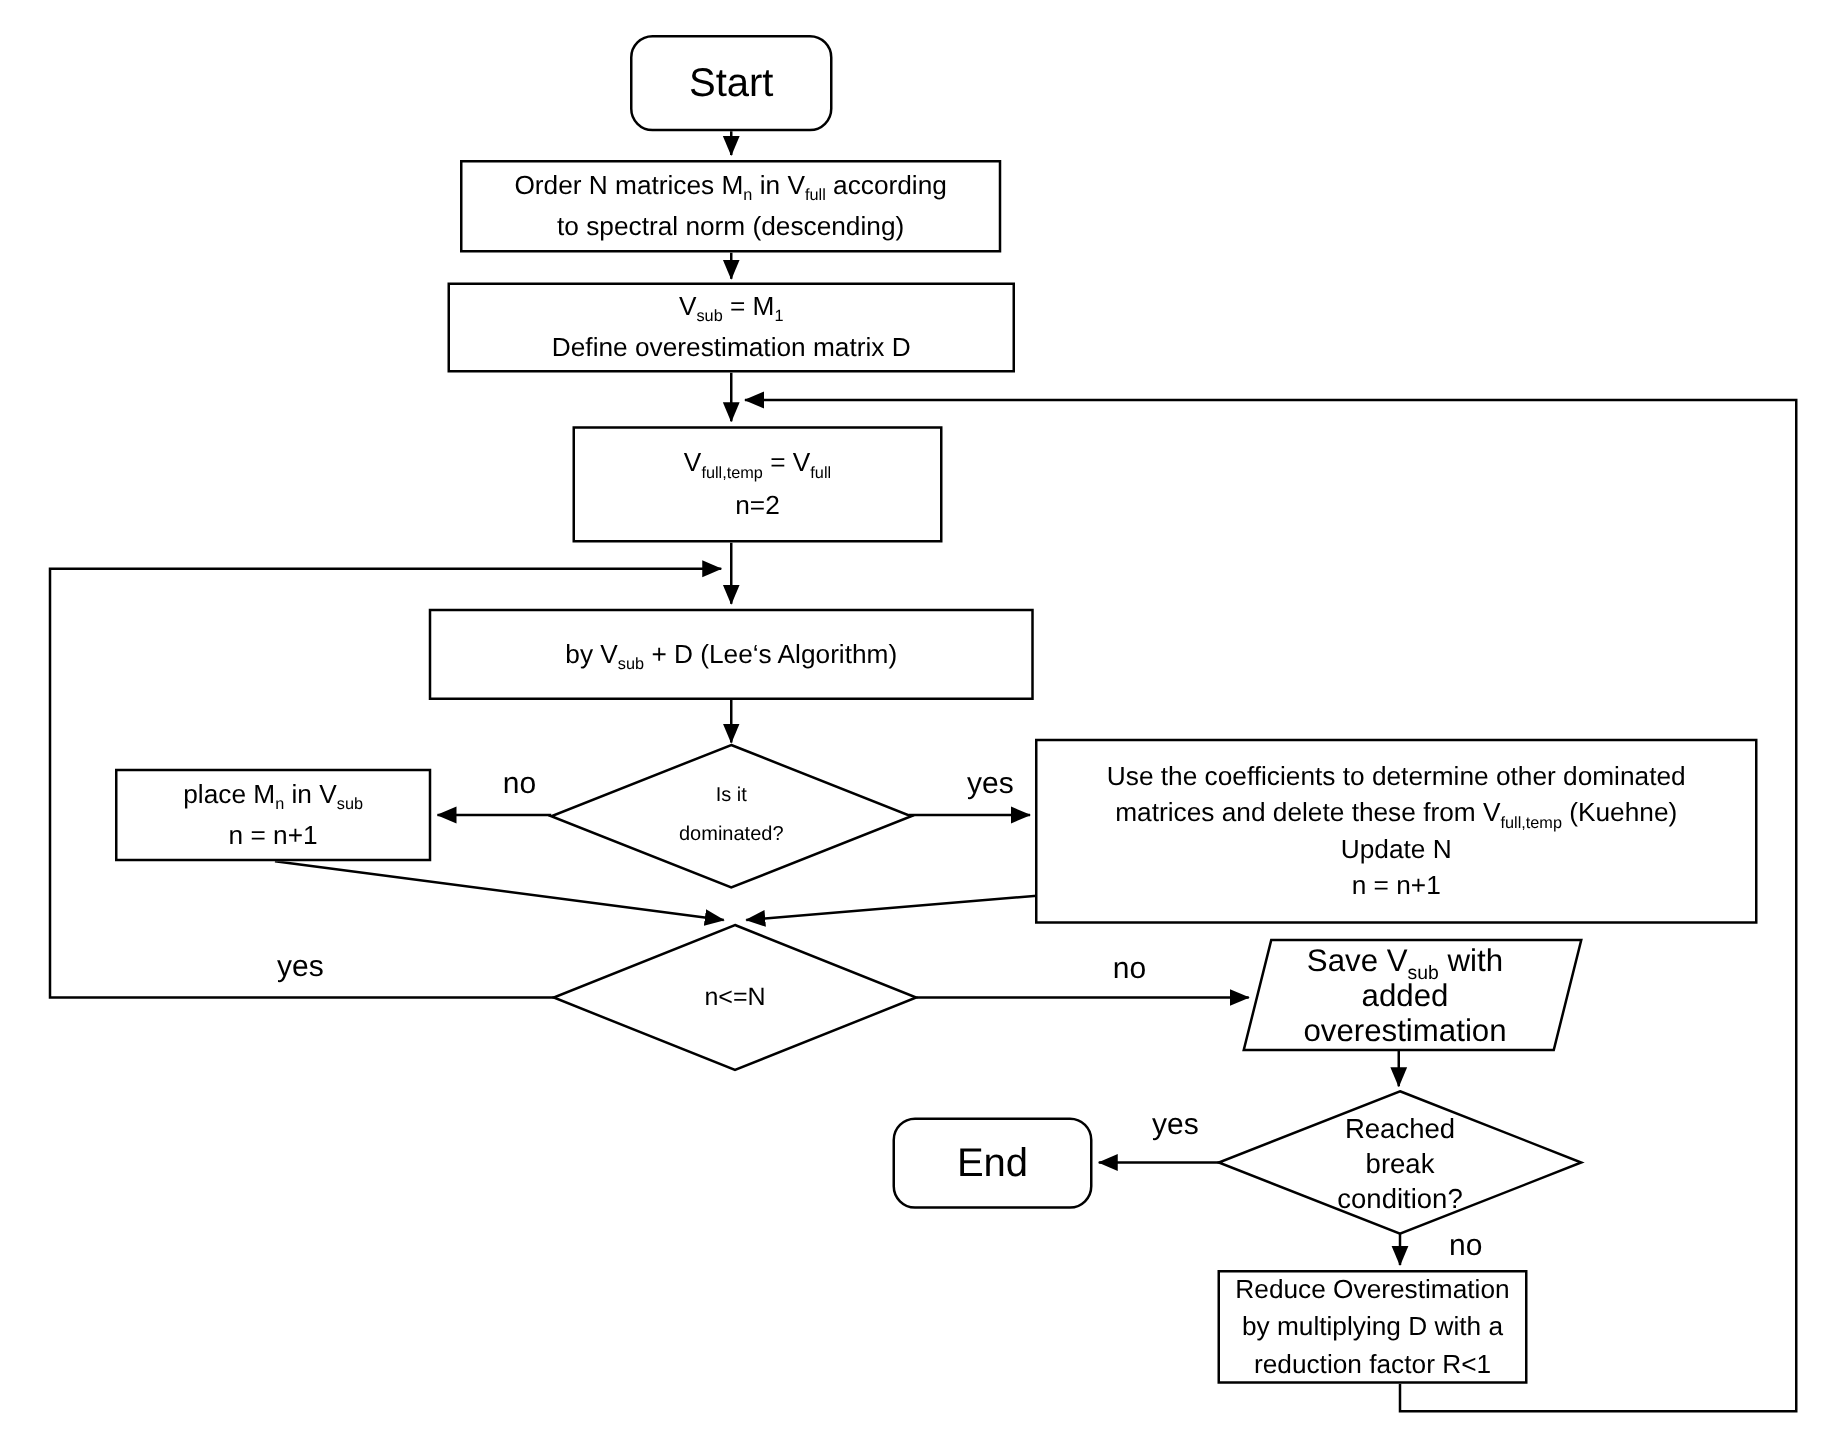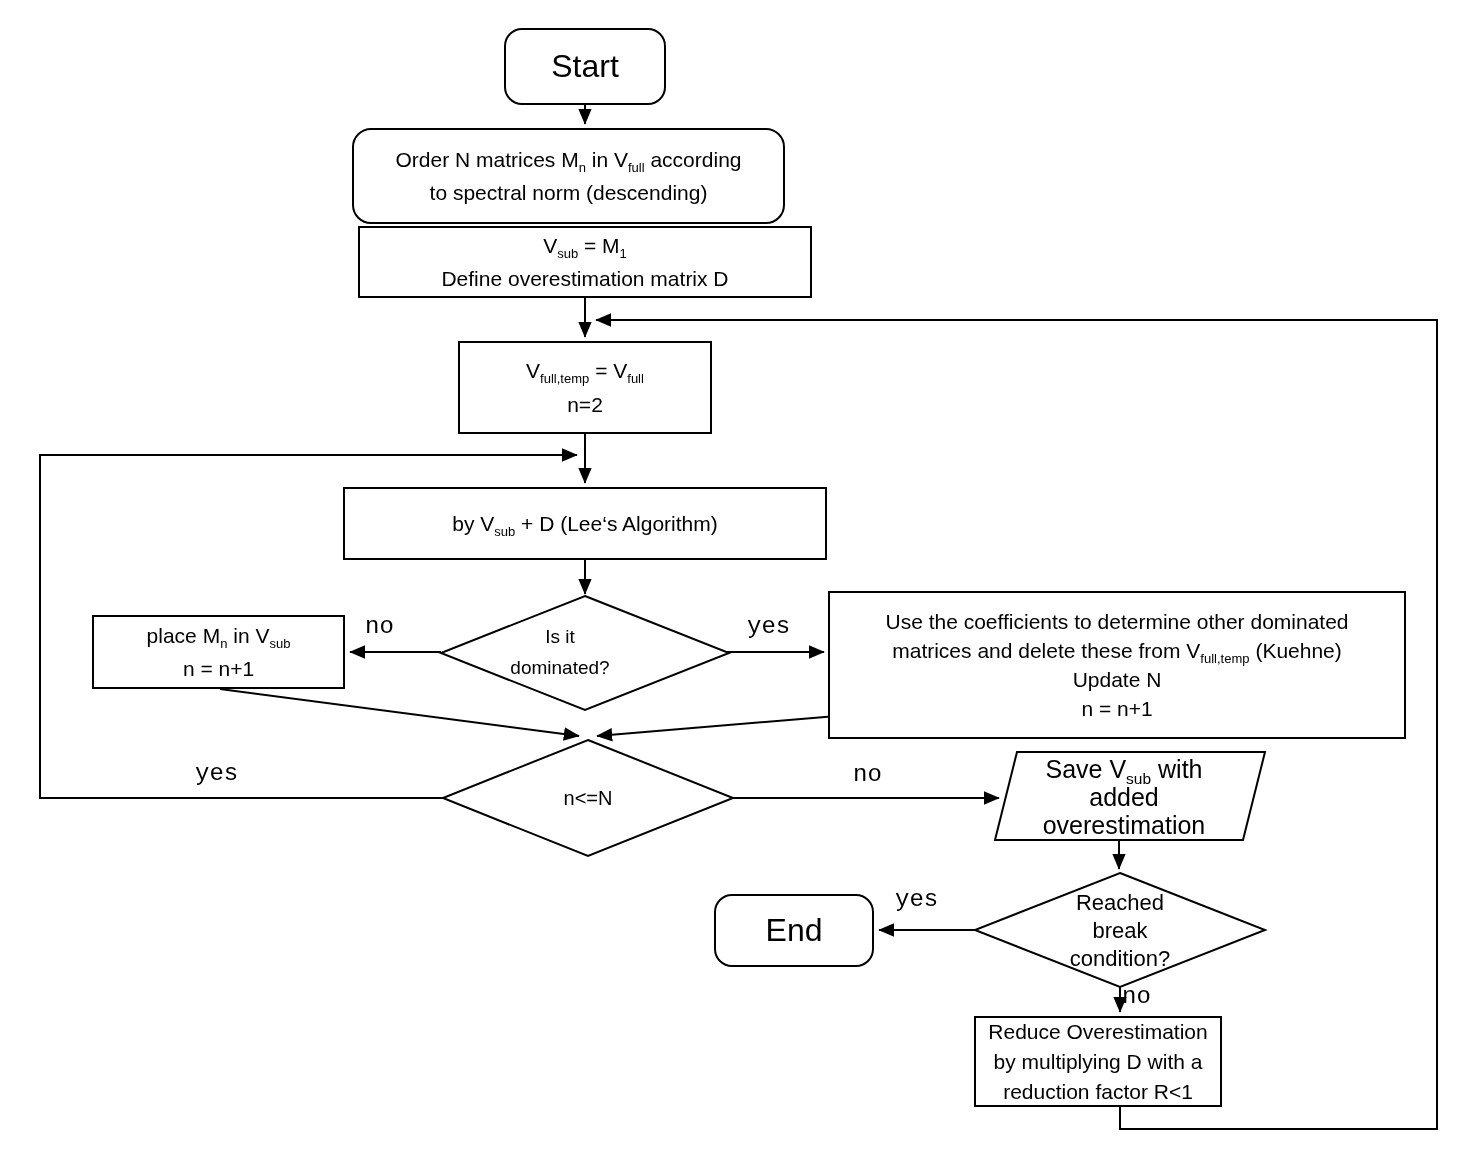--- a/index.html
+++ b/index.html
@@ -13,21 +13,21 @@
     box-sizing:border-box;background:#fff;text-align:center;
   }
   .rect{border:2.5px solid #000;font-size:21px;line-height:33px;}
   .terminal{border:2.5px solid #000;border-radius:18px;font-size:32px;font-weight:400;}
   .overlay{
     position:absolute;display:flex;flex-direction:column;align-items:center;justify-content:center;
     background:transparent;text-align:center;font-size:25px;line-height:29px;pointer-events:none;
   }
   .ln{white-space:nowrap;}
   .edge-label{
-    position:absolute;width:64px;text-align:left;font-size:24px;line-height:26px;background:transparent;font-family:Liberation Mono, monospace;
+    position:absolute;width:64px;text-align:right;font-size:24px;line-height:26px;background:transparent;
   }
   sub{font-size:0.62em;line-height:0;}
 </style>
 </head>
 <body>
 
 <div class="stage">
 
   <svg width="1467" height="1155" viewBox="0 0 1467 1155">
     <defs>
@@ -67,29 +67,29 @@
     </g>
   </svg>
 
   <div class="node terminal" style="left:504px;top:28px;width:162px;height:77px;">
     <div class="ln">Start</div>
   </div>
   <div class="node terminal" style="left:714px;top:894px;width:160px;height:73px;">
     <div class="ln">End</div>
   </div>
 
-  <div class="node rect" style="left:352px;top:128px;width:433px;height:96px;border-radius:19px;">
+  <div class="node rect" style="left:368px;top:128px;width:433px;height:74px;">
     <div class="ln">Order N matrices M<sub>n</sub> in V<sub>full</sub> according</div>
     <div class="ln">to spectral norm (descending)</div>
   </div>
   <div class="node rect" style="left:358px;top:226px;width:454px;height:72px;">
     <div class="ln">V<sub>sub</sub> = M<sub>1</sub></div>
     <div class="ln">Define overestimation matrix D</div>
   </div>
-  <div class="node rect" style="left:458px;top:341px;width:254px;height:93px;line-height:34px;">
+  <div class="node rect" style="left:458px;top:341px;width:296px;height:93px;line-height:34px;">
     <div class="ln">V<sub>full,temp</sub> = V<sub>full</sub></div>
     <div class="ln">n=2</div>
   </div>
   <div class="node rect" style="left:343px;top:487px;width:484px;height:73px;">
     <div class="ln">by V<sub>sub</sub> + D (Lee‘s Algorithm)</div>
   </div>
   <div class="node rect" style="left:92px;top:615px;width:253px;height:74px;">
     <div class="ln">place M<sub>n</sub> in V<sub>sub</sub></div>
     <div class="ln">n = n+1</div>
   </div>
@@ -98,21 +98,21 @@
     <div class="ln">matrices and delete these from V<sub>full,temp</sub> (Kuehne)</div>
     <div class="ln">Update N</div>
     <div class="ln">n = n+1</div>
   </div>
   <div class="node rect" style="left:974px;top:1016px;width:248px;height:91px;line-height:30px;">
     <div class="ln">Reduce Overestimation</div>
     <div class="ln">by multiplying D with a</div>
     <div class="ln">reduction factor R&lt;1</div>
   </div>
 
-  <div class="overlay" style="left:438px;top:621px;width:244px;height:62px;line-height:31px;font-size:19px;">
+  <div class="overlay" style="left:463px;top:621px;width:244px;height:62px;line-height:31px;font-size:16px;">
     <div class="ln">Is it</div>
     <div class="ln">dominated?</div>
   </div>
   <div class="overlay" style="left:508px;top:784px;width:160px;height:28px;font-size:20px;">
     <div class="ln">n&lt;=N</div>
   </div>
   <div class="overlay" style="left:1000px;top:755px;width:248px;height:84px;line-height:28px;">
     <div class="ln">Save V<sub>sub</sub> with</div>
     <div class="ln">added</div>
     <div class="ln">overestimation</div>

